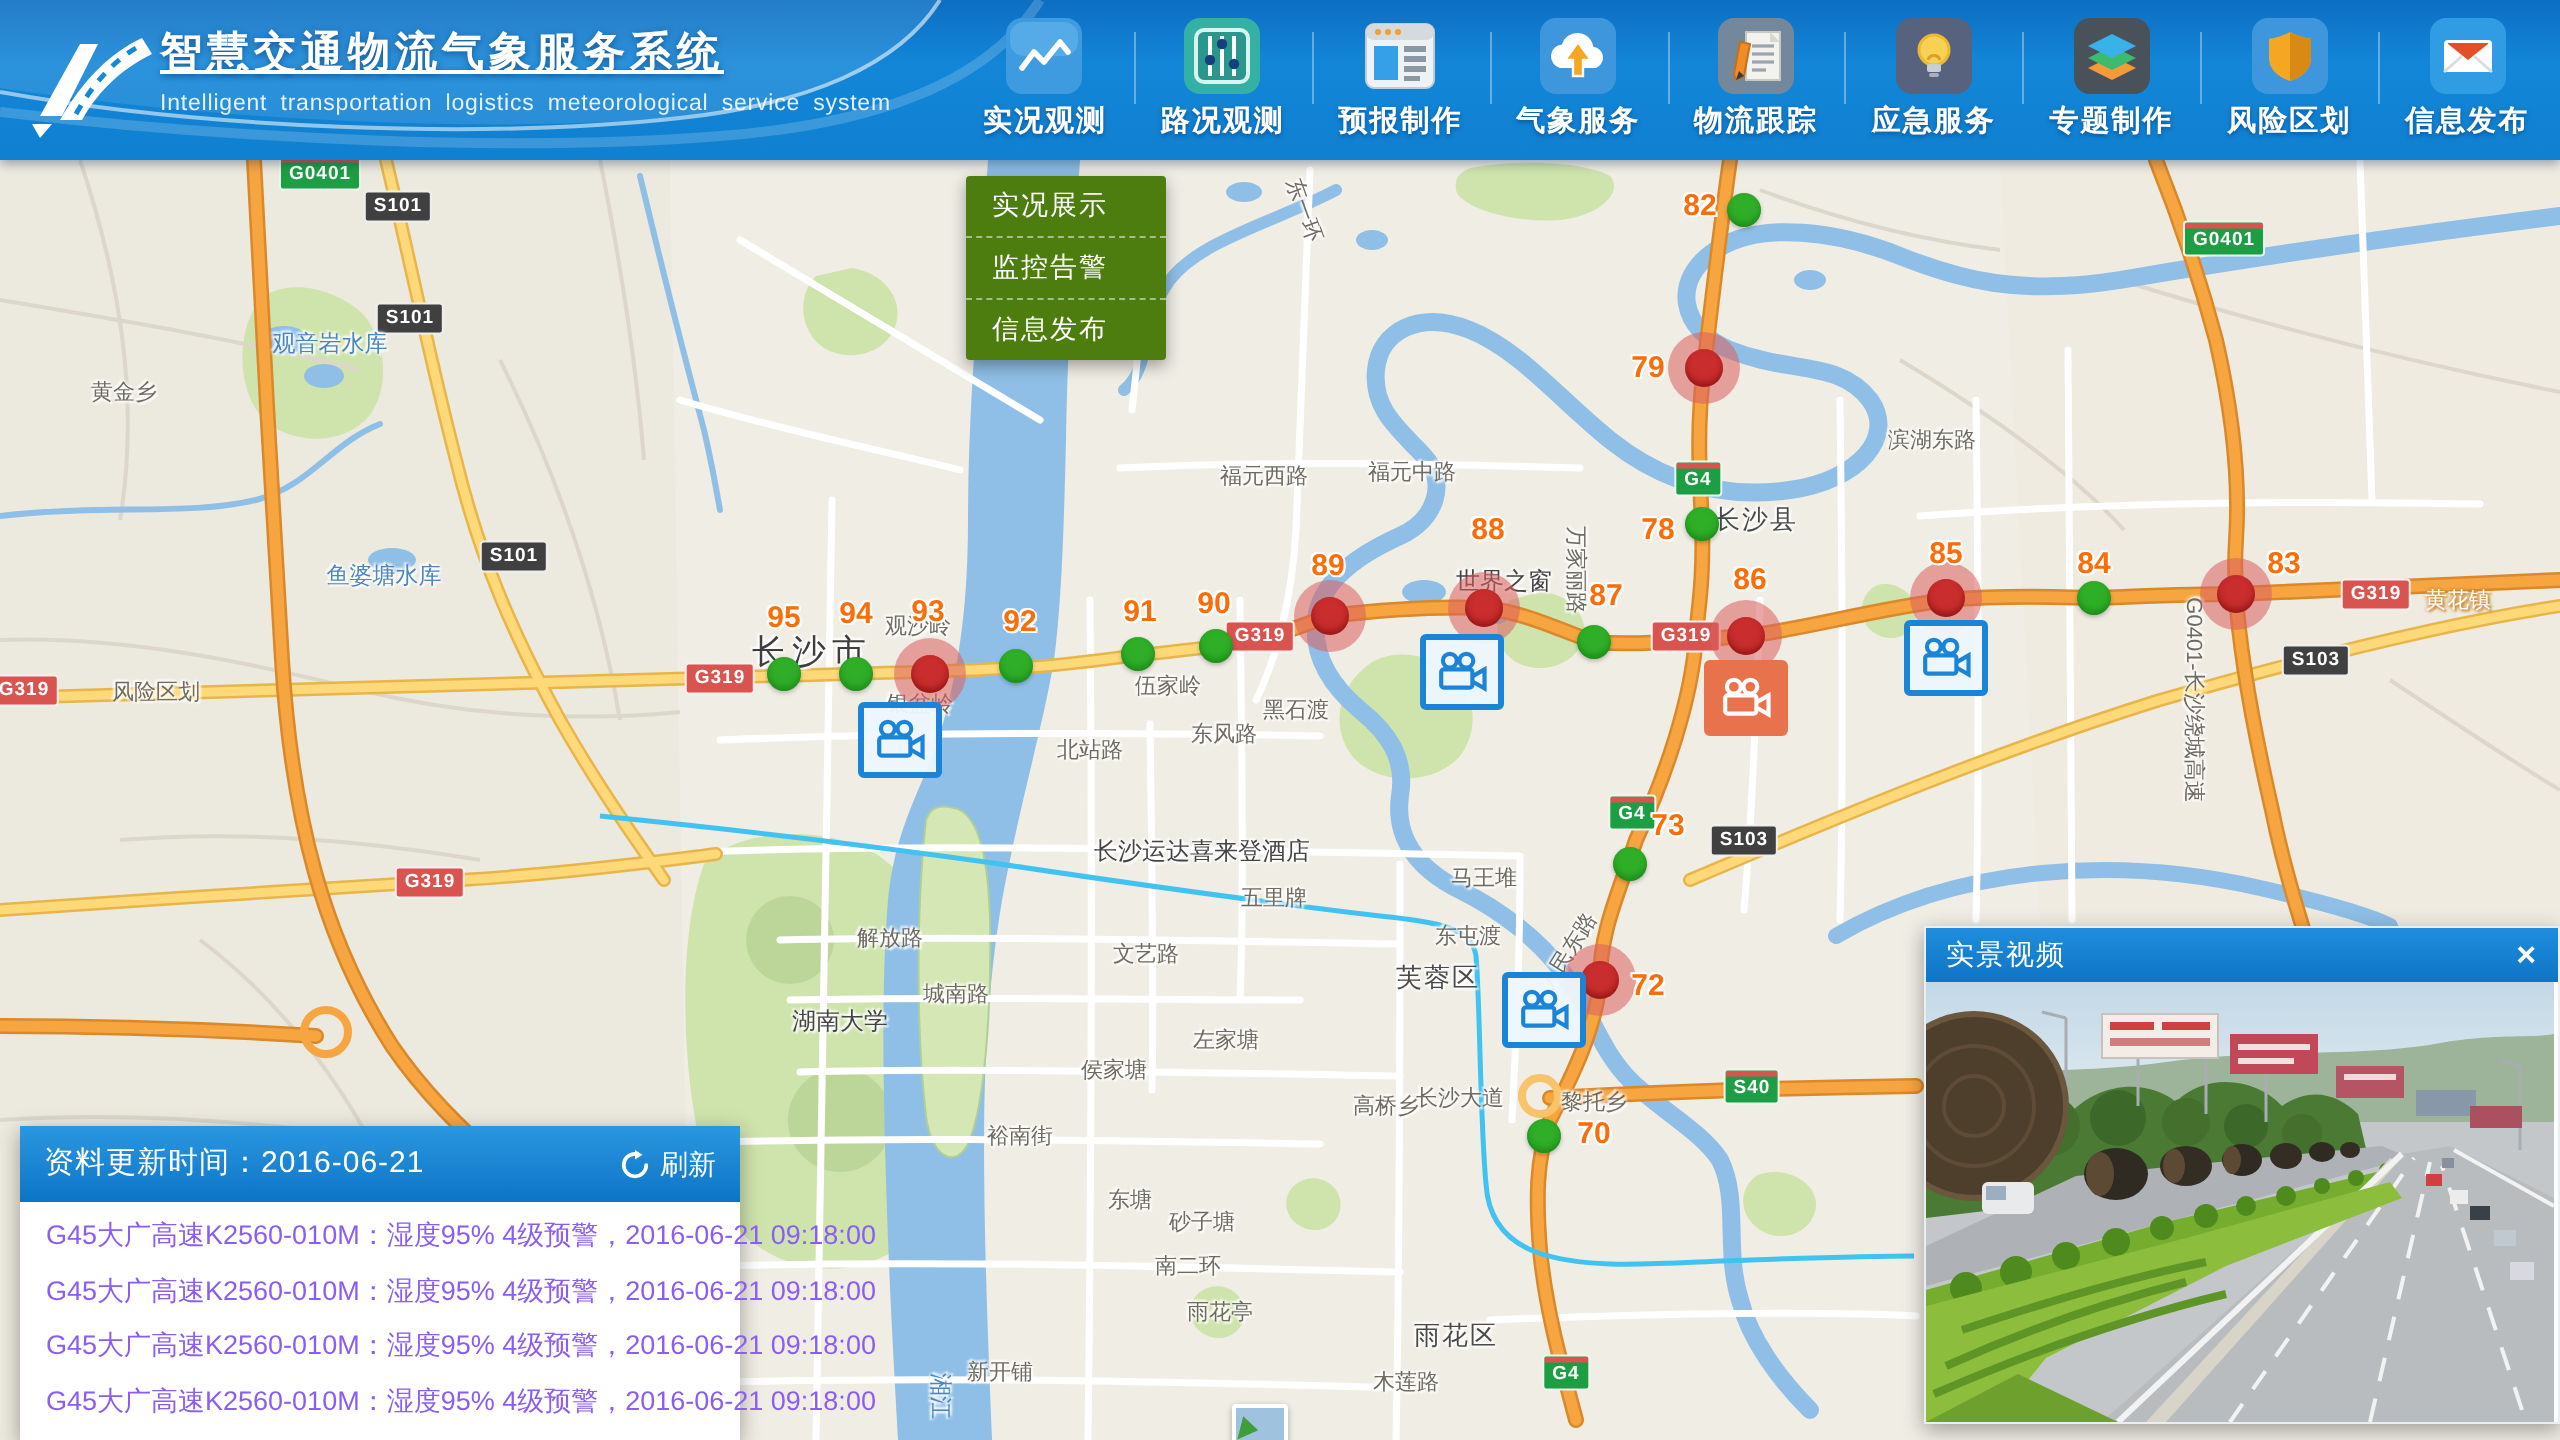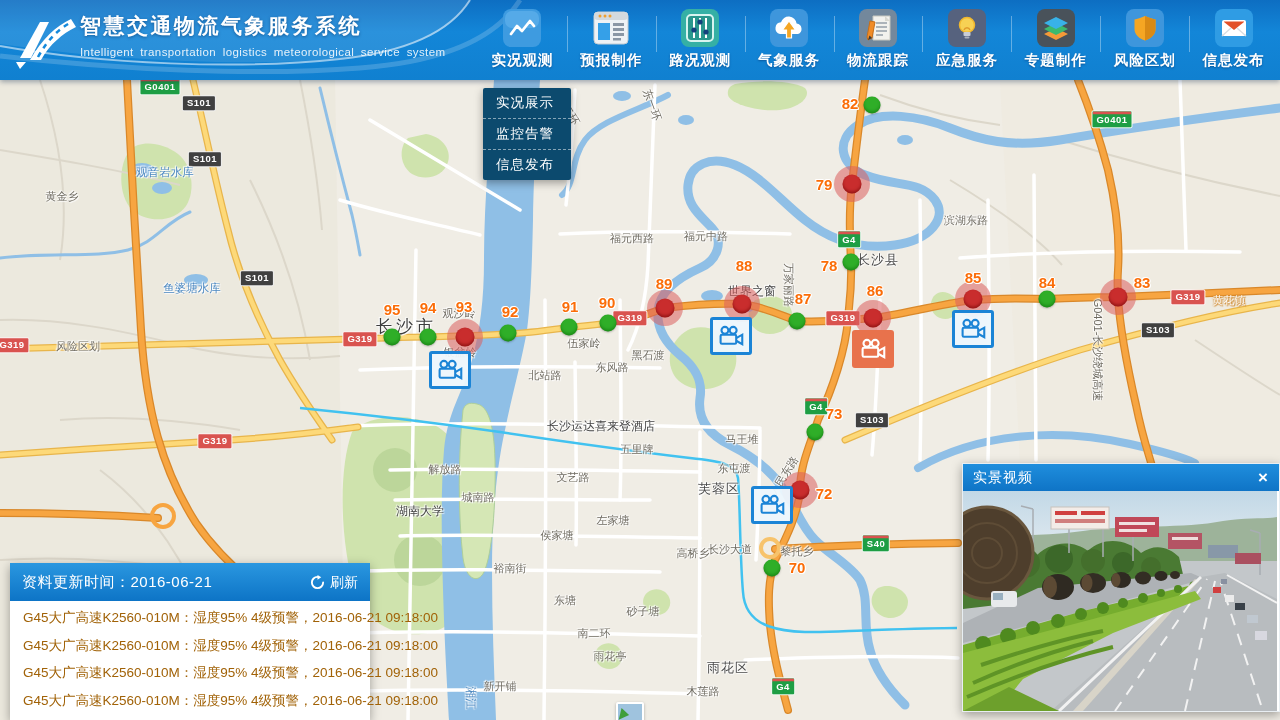--- a/index.html
+++ b/index.html
@@ -42,47 +42,47 @@
   #map-thumb::after{content:"";position:absolute;left:2px;top:5px;border-left:9px solid #3f9e3a;
     border-top:5px solid transparent;border-bottom:7px solid transparent;transform:rotate(14deg);}
   
   #header{position:absolute;left:0;top:0;width:1280px;height:80px;z-index:40;
     background:linear-gradient(180deg,#0d6ec2 0%,#1386d8 40%,#1080d0 100%);
     box-shadow:0 2px 5px rgba(0,30,70,.35);}
   #header-swoosh{position:absolute;left:0;top:0;pointer-events:none;}
   #logo{position:absolute;left:8px;top:10px;}
   #title-block{position:absolute;left:80px;top:12px;}
   #app-title{font-size:21px;font-weight:bold;color:#fff;letter-spacing:2.5px;
-    text-shadow:0 1px 3px rgba(0,40,90,.5);}
+    text-shadow:0 1px 3px rgba(0,40,90,.5);text-decoration:underline;}
   #app-subtitle{margin-top:6px;font-size:11.5px;color:rgba(255,255,255,.88);letter-spacing:.4px;
     word-spacing:3px;}
   #nav{position:absolute;left:478px;top:7px;right:2px;height:70px;display:flex;}
   .nav-item{flex:1;position:relative;text-align:center;cursor:pointer;}
   .nav-item + .nav-item::before{content:"";position:absolute;left:0;top:9px;height:36px;width:1px;
     background:rgba(255,255,255,.35);}
   .nav-icon{display:block;width:38px;height:38px;margin:2px auto 0;}
   .nav-icon svg{display:block;}
   .nav-label{display:block;margin-top:4px;font-size:14.5px;font-weight:bold;color:#fff;
     letter-spacing:1px;text-shadow:0 1px 2px rgba(0,50,110,.55);}
   
-  #submenu{position:absolute;left:483px;top:88px;width:88px;z-index:20;
-    background:#0c4a6e;border-radius:2px;box-shadow:0 3px 8px rgba(0,0,0,.35);}
+  #submenu{position:absolute;left:483px;top:88px;width:100px;z-index:20;
+    background:#4d7c0f;border-radius:2px;box-shadow:0 3px 8px rgba(0,0,0,.35);}
   .submenu-item{height:30px;line-height:30px;padding-left:13px;font-size:13.5px;color:#fff;
     letter-spacing:1px;cursor:pointer;}
   .submenu-item + .submenu-item{border-top:1px dashed rgba(255,255,255,.5);}
   
   #alert-panel{position:absolute;left:10px;top:563px;width:360px;z-index:30;background:#fff;
     box-shadow:0 3px 10px rgba(0,0,0,.35);}
   #alert-header{height:38px;line-height:38px;padding:0 12px;color:#fff;font-size:15px;
     background:linear-gradient(180deg,#2a97e0,#0d74c6);display:flex;justify-content:space-between;}
   #alert-title{letter-spacing:.5px;}
   #refresh-btn{cursor:pointer;display:flex;align-items:center;gap:5px;font-size:14px;}
   #refresh-btn svg{display:block;}
   #alert-list{padding:3px 0 6px;}
-  .alert-row{height:27.5px;line-height:27.5px;padding:0 13px;font-size:13.5px;color:#a16207;
+  .alert-row{height:27.5px;line-height:27.5px;padding:0 13px;font-size:13.5px;color:#8b5cf6;
     white-space:nowrap;}
   
   #video-panel{position:absolute;left:962px;top:463px;width:316px;z-index:30;background:#fff;
     border:1px solid #e8eef2;box-shadow:0 3px 10px rgba(0,0,0,.35);}
   #video-header{height:27px;line-height:27px;background:linear-gradient(180deg,#1f8edd,#0f74c6);
     color:#fff;font-size:14px;padding:0 10px;display:flex;justify-content:space-between;letter-spacing:1px;}
   #video-close{cursor:pointer;font-size:17px;font-weight:bold;line-height:27px;}
   #video-scene{display:block;}
 </style>
 </head>
@@ -269,21 +269,21 @@
     <span class="map-label label-place" style="left: 784px; top: 476px; transform: translate(-50%, -50%) rotate(-58deg);">人民东路</span>
     <span class="map-label label-poi" style="left: 601px; top: 426px;">长沙运达喜来登酒店</span>
     <span class="map-label label-place" style="left: 637px; top: 449px;">五里牌</span>
     <span class="map-label label-place" style="left: 445px; top: 469px;">解放路</span>
     <span class="map-label label-place" style="left: 573px; top: 477px;">文艺路</span>
     <span class="map-label label-place" style="left: 478px; top: 497px;">城南路</span>
     <span class="map-label label-place" style="left: 557px; top: 535px;">侯家塘</span>
     <span class="map-label label-place" style="left: 613px; top: 520px;">左家塘</span>
     <span class="map-label label-place" style="left: 510px; top: 568px;">裕南街</span>
     <span class="map-label label-place" style="left: 565px; top: 600px;">东塘</span>
-    <span class="map-label label-place" style="left: 601px; top: 611px; margin-left: 42px;">砂子塘</span>
+    <span class="map-label label-place" style="left: 601px; top: 611px;">砂子塘</span>
     <span class="map-label label-place" style="left: 594px; top: 633px;">南二环</span>
     <span class="map-label label-place" style="left: 610px; top: 656px;">雨花亭</span>
     <span class="map-label label-place" style="left: 500px; top: 686px;">新开铺</span>
     <span class="map-label label-city2" style="left: 728px; top: 668px;">雨花区</span>
     <span class="map-label label-place" style="left: 703px; top: 691px;">木莲路</span>
     <span class="map-label label-place" style="left: 797px; top: 551px;">黎托乡</span>
     <span class="map-label label-place" style="left: 693px; top: 553px;">高桥乡</span>
     <span class="map-label label-place" style="left: 730px; top: 549px;">长沙大道</span>
     <span class="map-label label-poi" style="left: 420px; top: 511px;">湖南大学</span>
     <span class="map-label label-water" style="left: 470px; top: 698px; transform: translate(-50%, -50%) rotate(90deg);">湘江</span>
@@ -401,54 +401,54 @@
             <rect width="38" height="38" rx="8" fill="#3e9be0"></rect>
             <rect x="2" y="2" width="34" height="17" rx="7" fill="#55aae8"></rect>
             <polyline points="8,25 14,17 19,22 27,12 31,17" stroke="#fff" stroke-width="2.8" fill="none" stroke-linecap="round" stroke-linejoin="round"></polyline>
           </svg>
         </span>
         <span class="nav-label">实况观测</span>
       </div>
       <div class="nav-item">
         <span class="nav-icon">
           <svg width="38" height="38">
+            <rect width="38" height="38" rx="8" fill="#35b0a5"></rect>
+            <rect x="6" y="6" width="26" height="26" rx="4" fill="#2a978d" stroke="#d8f4f0" stroke-width="2"></rect>
+            <g stroke="#fff" stroke-width="2">
+              <line x1="13" y1="9" x2="13" y2="29"></line>
+              <line x1="19" y1="9" x2="19" y2="29"></line>
+              <line x1="25" y1="9" x2="25" y2="29"></line>
+            </g>
+            <g fill="#14417c">
+              <circle cx="13" cy="21" r="2.6"></circle>
+              <circle cx="19" cy="13" r="2.6"></circle>
+              <circle cx="25" cy="23" r="2.6"></circle>
+            </g>
+          </svg>
+        </span>
+        <span class="nav-label">路况观测</span>
+      </div>
+      <div class="nav-item">
+        <span class="nav-icon">
+          <svg width="38" height="38">
             <rect x="2" y="3" width="34" height="32" rx="4" fill="#eef2f5" stroke="#c3ccd3"></rect>
             <rect x="2" y="3" width="34" height="8" rx="4" fill="#d4dade"></rect>
             <circle cx="8" cy="7" r="1.5" fill="#f0a030"></circle>
             <circle cx="13" cy="7" r="1.5" fill="#f0a030"></circle>
             <circle cx="18" cy="7" r="1.5" fill="#f0a030"></circle>
             <rect x="6" y="14" width="12" height="17" fill="#35a0e8"></rect>
             <g fill="#8a97a5">
               <rect x="21" y="14" width="11" height="3"></rect>
               <rect x="21" y="19" width="11" height="3"></rect>
               <rect x="21" y="24" width="11" height="3"></rect>
               <rect x="21" y="29" width="8" height="2.5"></rect>
             </g>
           </svg>
         </span>
         <span class="nav-label">预报制作</span>
-      </div>
-      <div class="nav-item">
-        <span class="nav-icon">
-          <svg width="38" height="38">
-            <rect width="38" height="38" rx="8" fill="#35b0a5"></rect>
-            <rect x="6" y="6" width="26" height="26" rx="4" fill="#2a978d" stroke="#d8f4f0" stroke-width="2"></rect>
-            <g stroke="#fff" stroke-width="2">
-              <line x1="13" y1="9" x2="13" y2="29"></line>
-              <line x1="19" y1="9" x2="19" y2="29"></line>
-              <line x1="25" y1="9" x2="25" y2="29"></line>
-            </g>
-            <g fill="#14417c">
-              <circle cx="13" cy="21" r="2.6"></circle>
-              <circle cx="19" cy="13" r="2.6"></circle>
-              <circle cx="25" cy="23" r="2.6"></circle>
-            </g>
-          </svg>
-        </span>
-        <span class="nav-label">路况观测</span>
       </div>
       <div class="nav-item">
         <span class="nav-icon">
           <svg width="38" height="38">
             <rect width="38" height="38" rx="8" fill="#3e96dc"></rect>
             <path d="M10,25 a6,6 0 0 1 1,-11.8 a8,8 0 0 1 15.6,1.2 a5.5,5.5 0 0 1 1.4,10.6 Z" fill="#fff"></path>
             <path d="M19,12 L25.5,21 L21.5,21 L21.5,29 L16.5,29 L16.5,21 L12.5,21 Z" fill="#f5a623" stroke="#fff" stroke-width="1.2"></path>
           </svg>
         </span>
         <span class="nav-label">气象服务</span>

